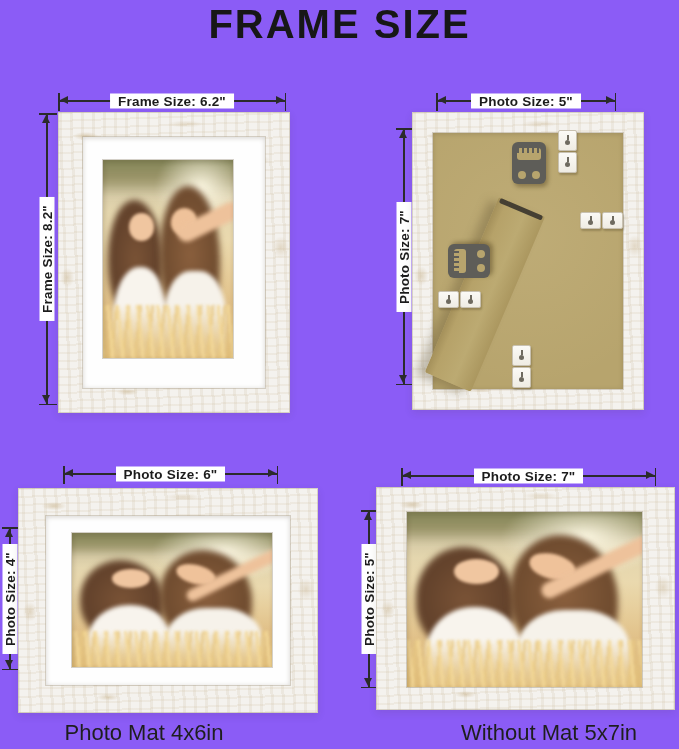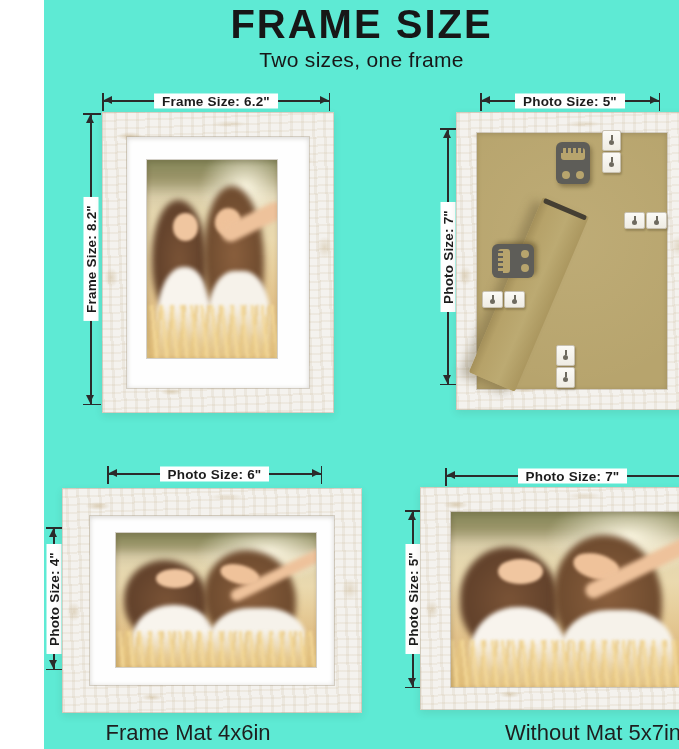--- a/index.html
+++ b/index.html
@@ -1,17 +1,17 @@
 <!DOCTYPE html>
 <html><head>
 <meta charset="utf-8">
 <style>
   html,body { margin:0; padding:0; background:#ffffff; }
   body { width:679px; height:749px; position:relative; font-family:"Liberation Sans", sans-serif; color:#1c1c1c; }
-  .page { position:absolute; inset:0; overflow:hidden; background:#5eead4;margin-left:44px; }
+  .page { position:absolute; inset:0; overflow:hidden; background:#8b5cf6; }
 
   
   header { position:absolute; top:0; left:0; right:0; text-align:center; }
   header h1 { margin:1px 0 0; font-size:40px; line-height:46px; font-weight:700; letter-spacing:2px; color:#171717; }
   header p  { margin:0; font-size:21px; line-height:26px; font-weight:400; letter-spacing:0.3px; color:#171717; }
 
   
   :root { --dim:#2b2b2b; }
   .dim { position:absolute; }
   .dim-h { height:20px; }
@@ -91,21 +91,20 @@
   
   .caption { position:absolute; transform:translateX(-50%); font-size:22px; font-weight:500; color:#1e1e1e; white-space:nowrap; }
 </style>
 </head>
 <body>
 
 <div class="page">
 
   <header>
     <h1>FRAME SIZE</h1>
-    <p>Two sizes, one frame</p>
   </header>
 
   <div class="dim dim-h" style="left:58px; top:91px; width:228px;">
     <span class="tick t-left"></span>
     <span class="tick t-right"></span>
     <span class="dline"></span>
     <span class="arr a-left"></span>
     <span class="arr a-right"></span>
     <span class="dim-label">Frame Size: 6.2"</span>
   </div>
@@ -192,21 +191,21 @@
     <div class="s-girl-face"></div>
     <div class="s-girl-dress"></div>
     <div class="s-mom-hair"></div>
     <div class="s-mom-face"></div>
     <div class="s-mom-top"></div>
     <div class="s-mom-arm"></div>
     <div class="s-wheat"></div>
   </div>
 </div>
   </div>
-  <div class="caption" style="left:144px; top:720px;">Frame Mat 4x6in</div>
+  <div class="caption" style="left:144px; top:720px;">Photo Mat 4x6in</div>
 
   <div class="dim dim-h" style="left:401px; top:466px; width:255px;">
     <span class="tick t-left"></span>
     <span class="tick t-right"></span>
     <span class="dline"></span>
     <span class="arr a-left"></span>
     <span class="arr a-right"></span>
     <span class="dim-label">Photo Size: 7"</span>
   </div>
   <div class="dim dim-v" style="left:359px; top:510px; height:178px;">

